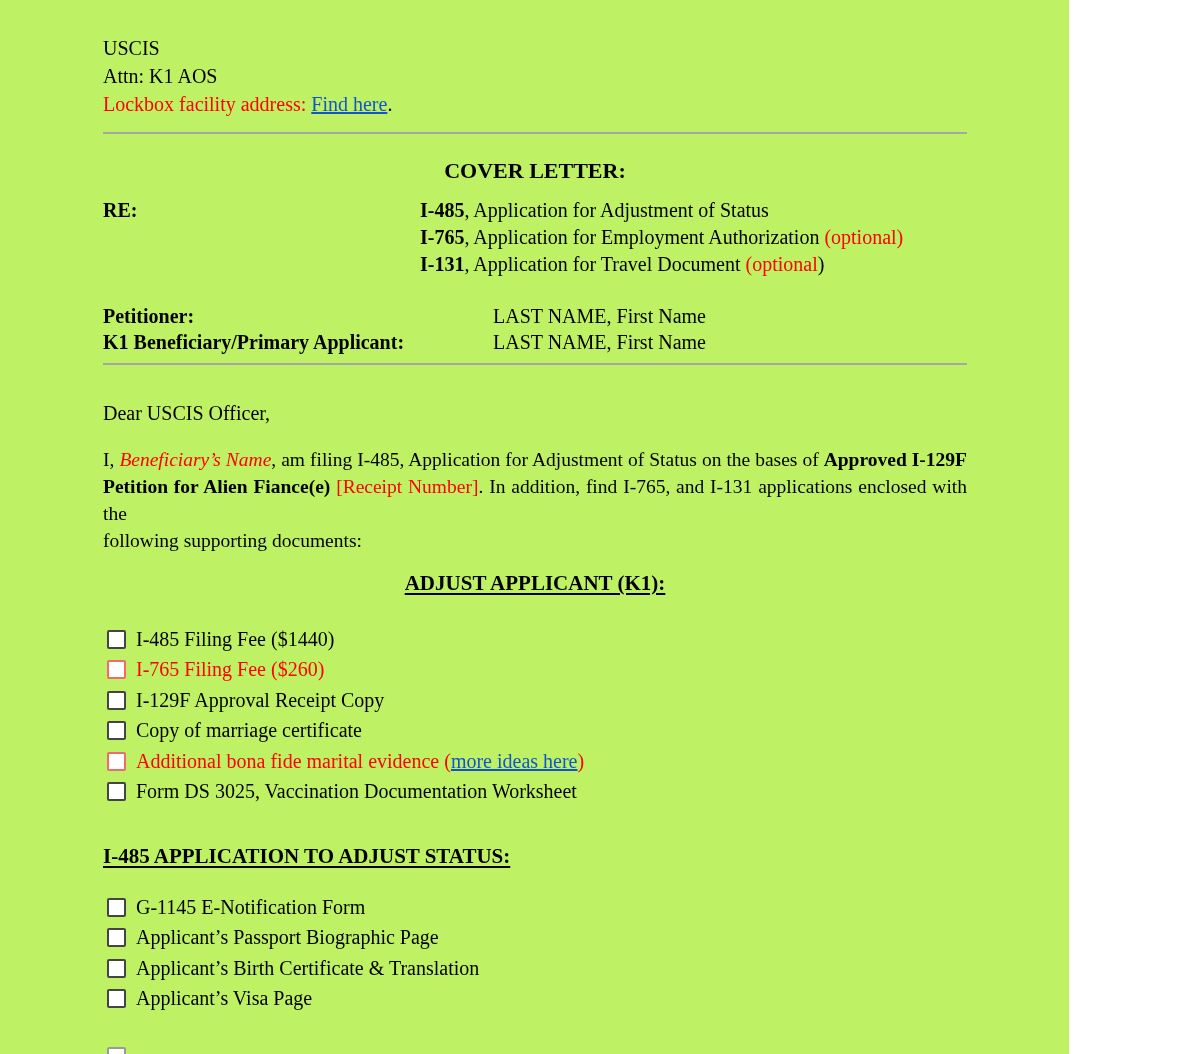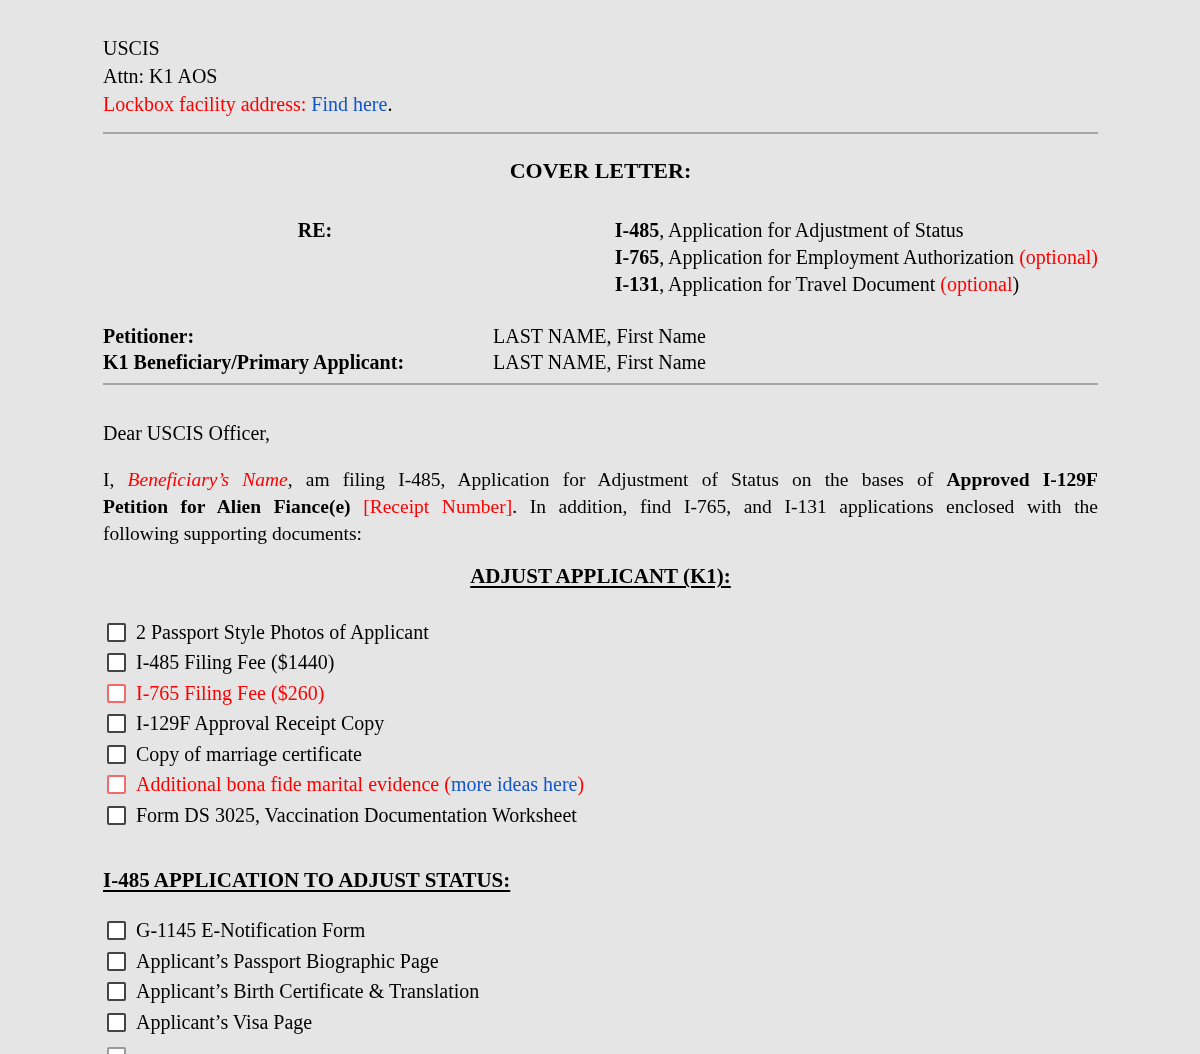--- a/index.html
+++ b/index.html
@@ -2,40 +2,40 @@
 <html><head>
 <meta charset="utf-8">
 <style>
   * { margin: 0; padding: 0; box-sizing: border-box; }
   html, body { width: 1200px; height: 1054px; background: #ffffff; overflow: hidden; }
   body {
     font-family: "Liberation Serif", "DejaVu Serif", serif;
     font-size: 20px;
     color: #000000;
   }
-  .page { position: relative; width: 1200px; height: 1054px; overflow: hidden; background: #e5e5e5; }
+  .page { position: relative; width: 1069px; height: 1054px; overflow: hidden; background: #bef264; }
   .doc { padding: 34px 102px 0 103px; }
 
   .red { color: #ff0000; }
   .red-italic { color: #ff0000; font-style: italic; }
   .bold { font-weight: bold; }
-  .link { color: #1155cc; cursor: pointer; }
+  .link { color: #1155cc; text-decoration: underline; cursor: pointer; }
 
   .header-block { line-height: 28px; }
 
   .rule { border: none; border-top: 2px solid #a6a6a6; height: 0; }
   .rule1 { margin-top: 14px; }
   .rule2 { margin-top: 8px; }
 
   .cover-heading {
     margin-top: 25px; text-align: center;
     font-weight: bold; font-size: 22px; line-height: 24px;
   }
 
-  .re-block { margin-top: 34px; display: flex; justify-content: flex-end; }
+  .re-block { margin-top: 14px; display: flex; }
   .re-label { width: 317px; font-weight: bold; line-height: 27px; }
   .re-items { line-height: 27px; }
 
   .parties { margin-top: 25px; line-height: 26px; }
   .party-row { display: flex; }
   .party-label { width: 390px; font-weight: bold; }
 
   .salutation { margin-top: 35px; line-height: 27px; }
 
   .paragraph { margin-top: 19px; line-height: 27px; font-size: 19.5px; }
@@ -109,24 +109,20 @@
       <div class="jline"><span>I, </span><span class="red-italic">Beneficiary’s Name</span><span>, am filing I-485, Application for Adjustment of Status on the bases of </span><span class="bold">Approved I-129F</span></div>
       <div class="jline"><span class="bold">Petition for Alien Fiance(e) </span><span class="red">[Receipt Number]</span><span>. In addition, find I-765, and I-131 applications enclosed with the</span></div>
       <div>following supporting documents:</div>
     </div>
 
     <div class="section-heading primary-heading">ADJUST APPLICANT (K1):</div>
 
     <div class="checklist checklist1">
       <div class="check-row">
         <span class="checkbox"></span>
-        <span class="label-text">2 Passport Style Photos of Applicant</span>
-      </div>
-      <div class="check-row">
-        <span class="checkbox"></span>
         <span class="label-text">I-485 Filing Fee ($1440)</span>
       </div>
       <div class="check-row red-row">
         <span class="checkbox red-box"></span>
         <span class="label-text">I-765 Filing Fee ($260)</span>
       </div>
       <div class="check-row">
         <span class="checkbox"></span>
         <span class="label-text">I-129F Approval Receipt Copy</span>
       </div>

